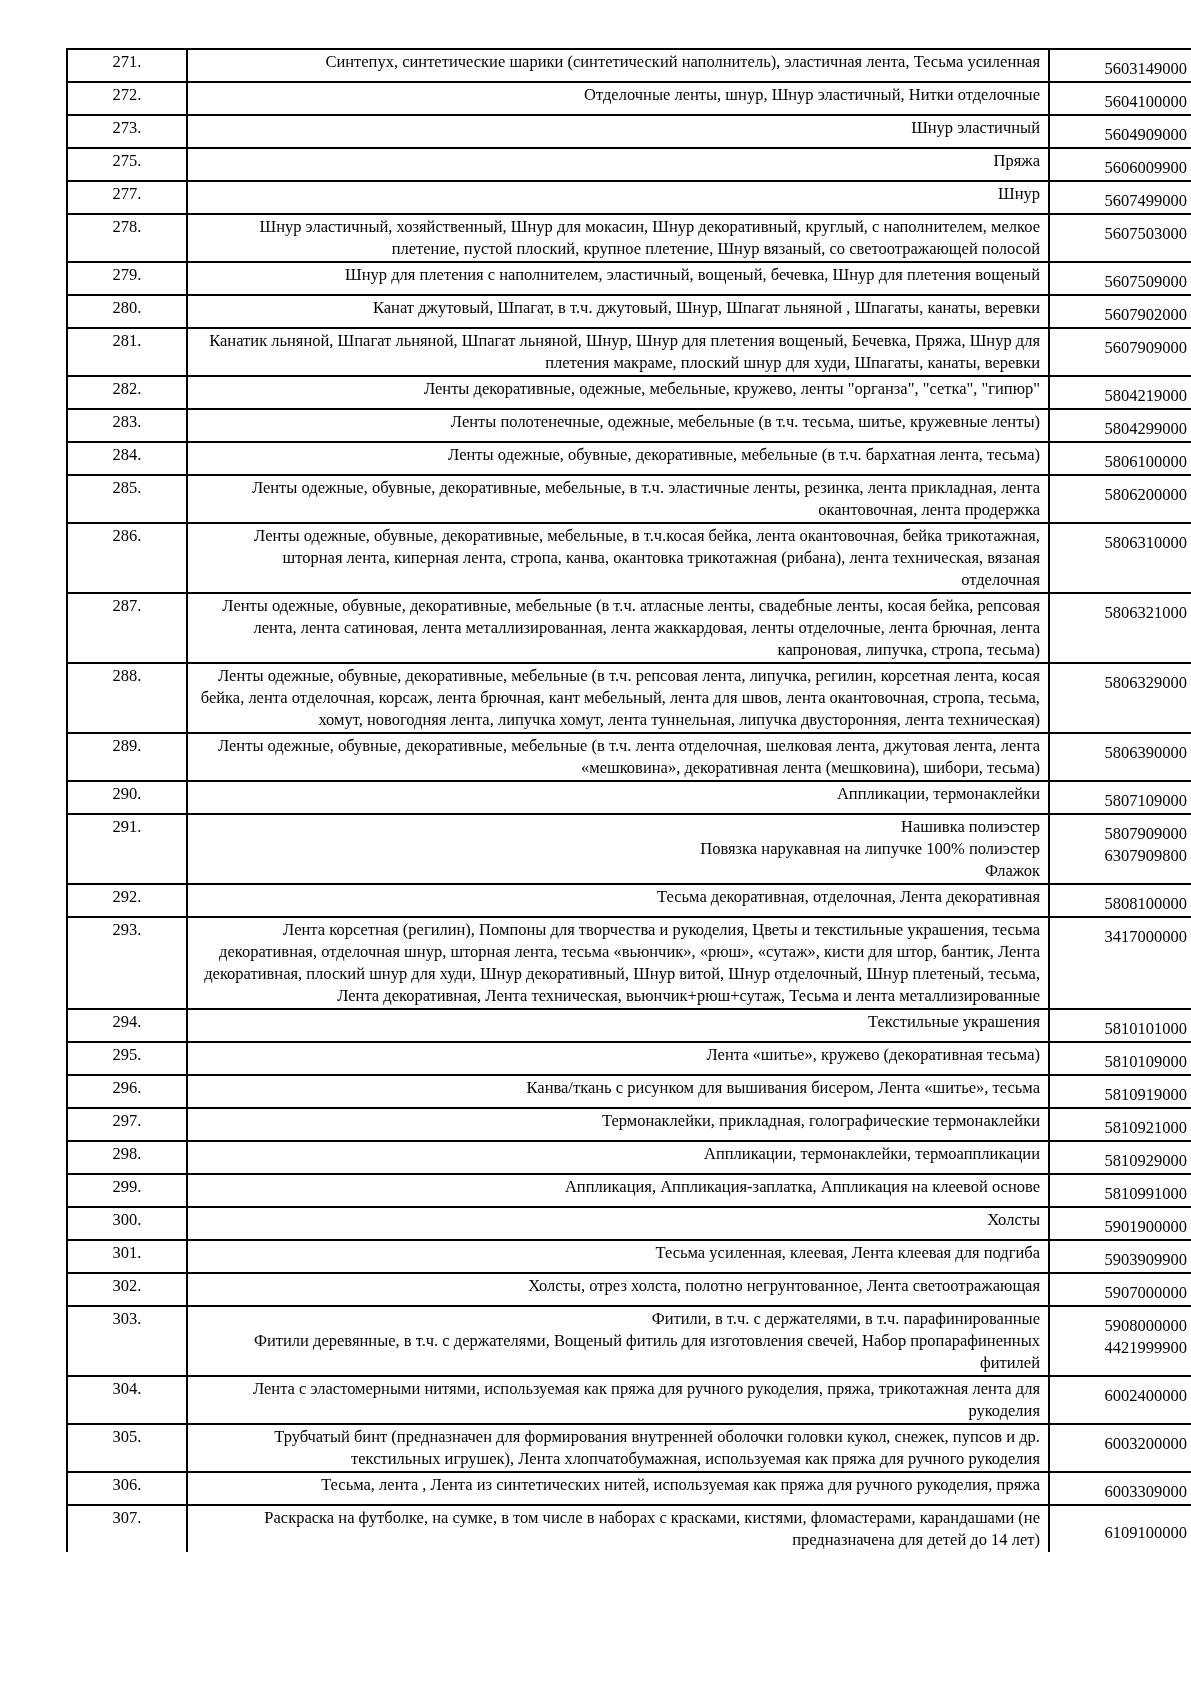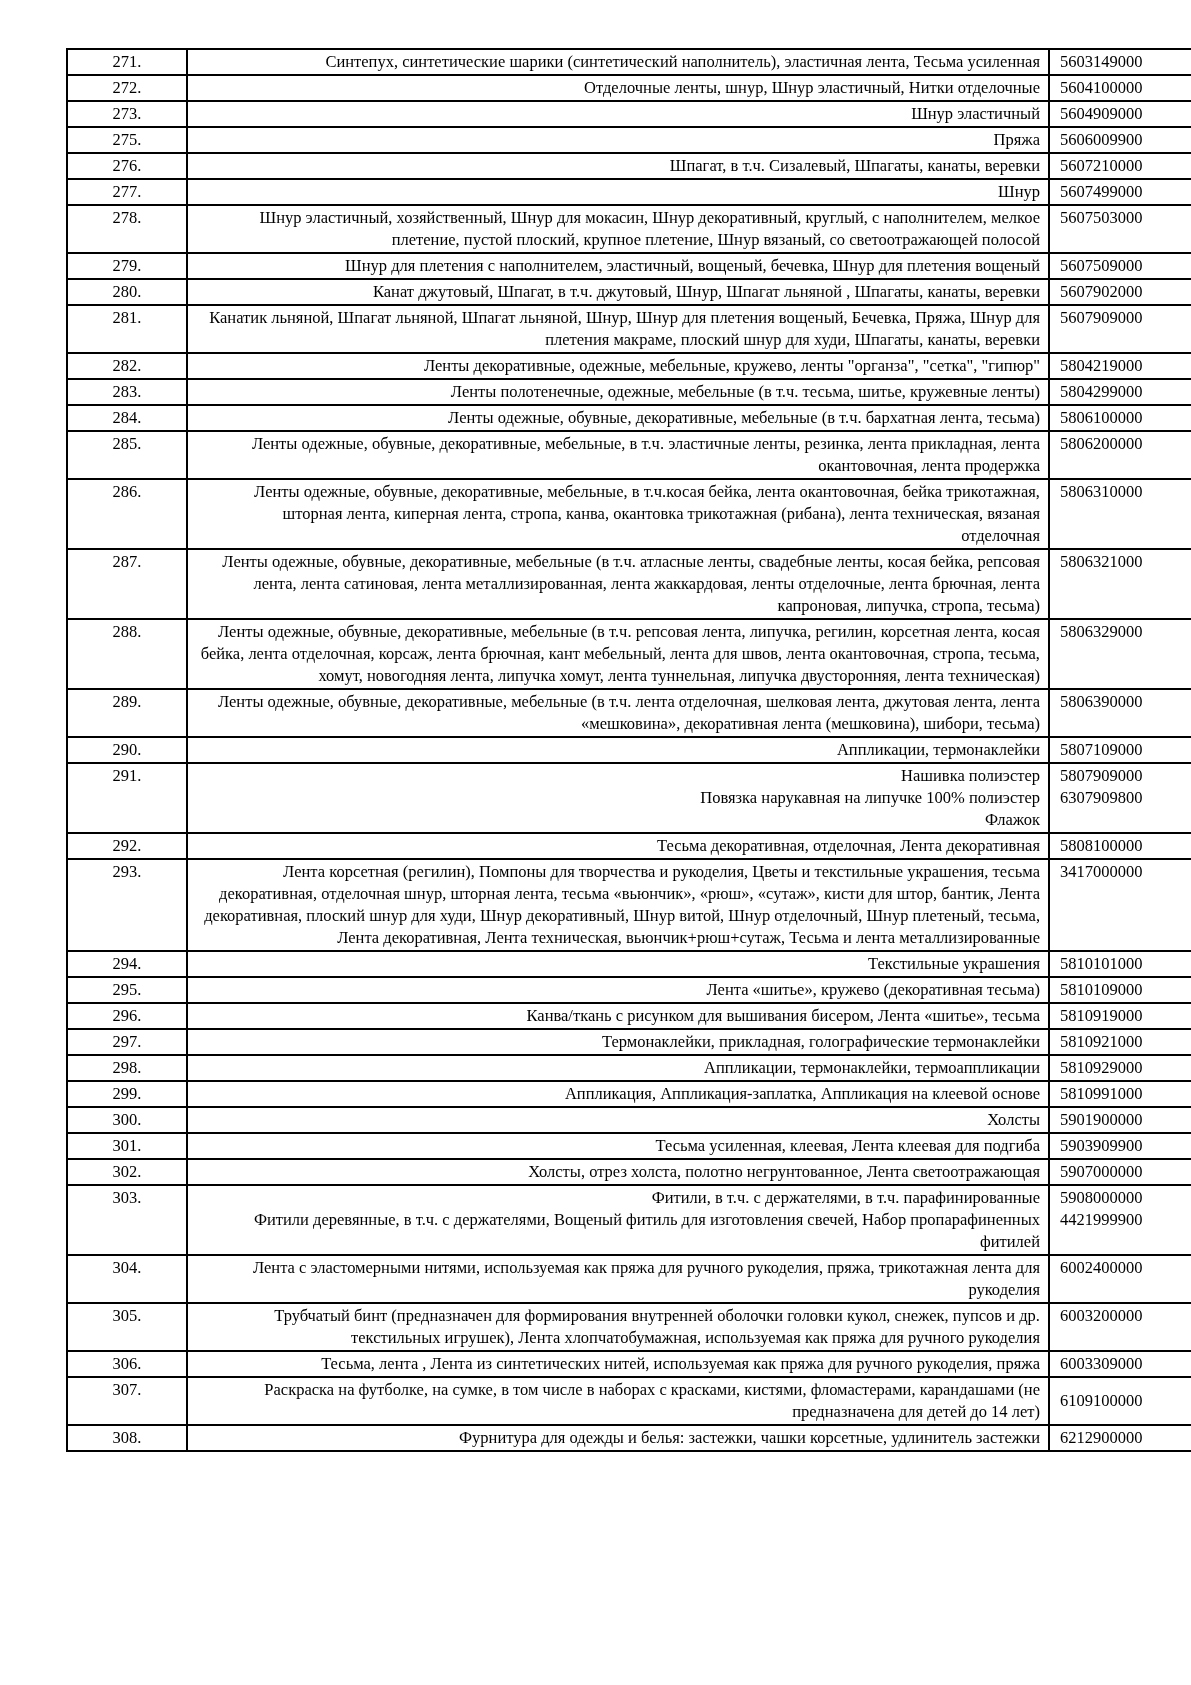--- a/index.html
+++ b/index.html
@@ -39,22 +39,22 @@
     padding: 1px 4px 1px 4px;
   }
   td.cell-desc {
     width: 840px;
     padding: 1px 8px 1px 12px;
     white-space: pre-line;
     text-align: right;
   }
   td.cell-code {
     width: 127px;
-    padding: 1px 4px 1px 10px;
-    text-align: left;
+    padding: 8px 4px 1px 10px;
+    text-align: right;
   }
   td.cell-code.valign-middle {
     vertical-align: middle;
     margin-top: 8px;
   }
 </style>
 </head>
 <body>
 
 <div class="page">
@@ -82,27 +82,20 @@
           </td>
         </tr>
         <tr>
           <td class="cell-num">275.</td>
           <td class="cell-desc">Пряжа</td>
           <td class="cell-code">
             <div>5606009900</div>
           </td>
         </tr>
         <tr>
-          <td class="cell-num">276.</td>
-          <td class="cell-desc">Шпагат, в т.ч. Сизалевый, Шпагаты, канаты, веревки</td>
-          <td class="cell-code">
-            <div>5607210000</div>
-          </td>
-        </tr>
-        <tr>
           <td class="cell-num">277.</td>
           <td class="cell-desc">Шнур</td>
           <td class="cell-code">
             <div>5607499000</div>
           </td>
         </tr>
         <tr>
           <td class="cell-num">278.</td>
           <td class="cell-desc">Шнур эластичный, хозяйственный, Шнур для мокасин, Шнур декоративный, круглый, с наполнителем, мелкое плетение, пустой плоский, крупное плетение, Шнур вязаный, со светоотражающей полосой</td>
           <td class="cell-code">

